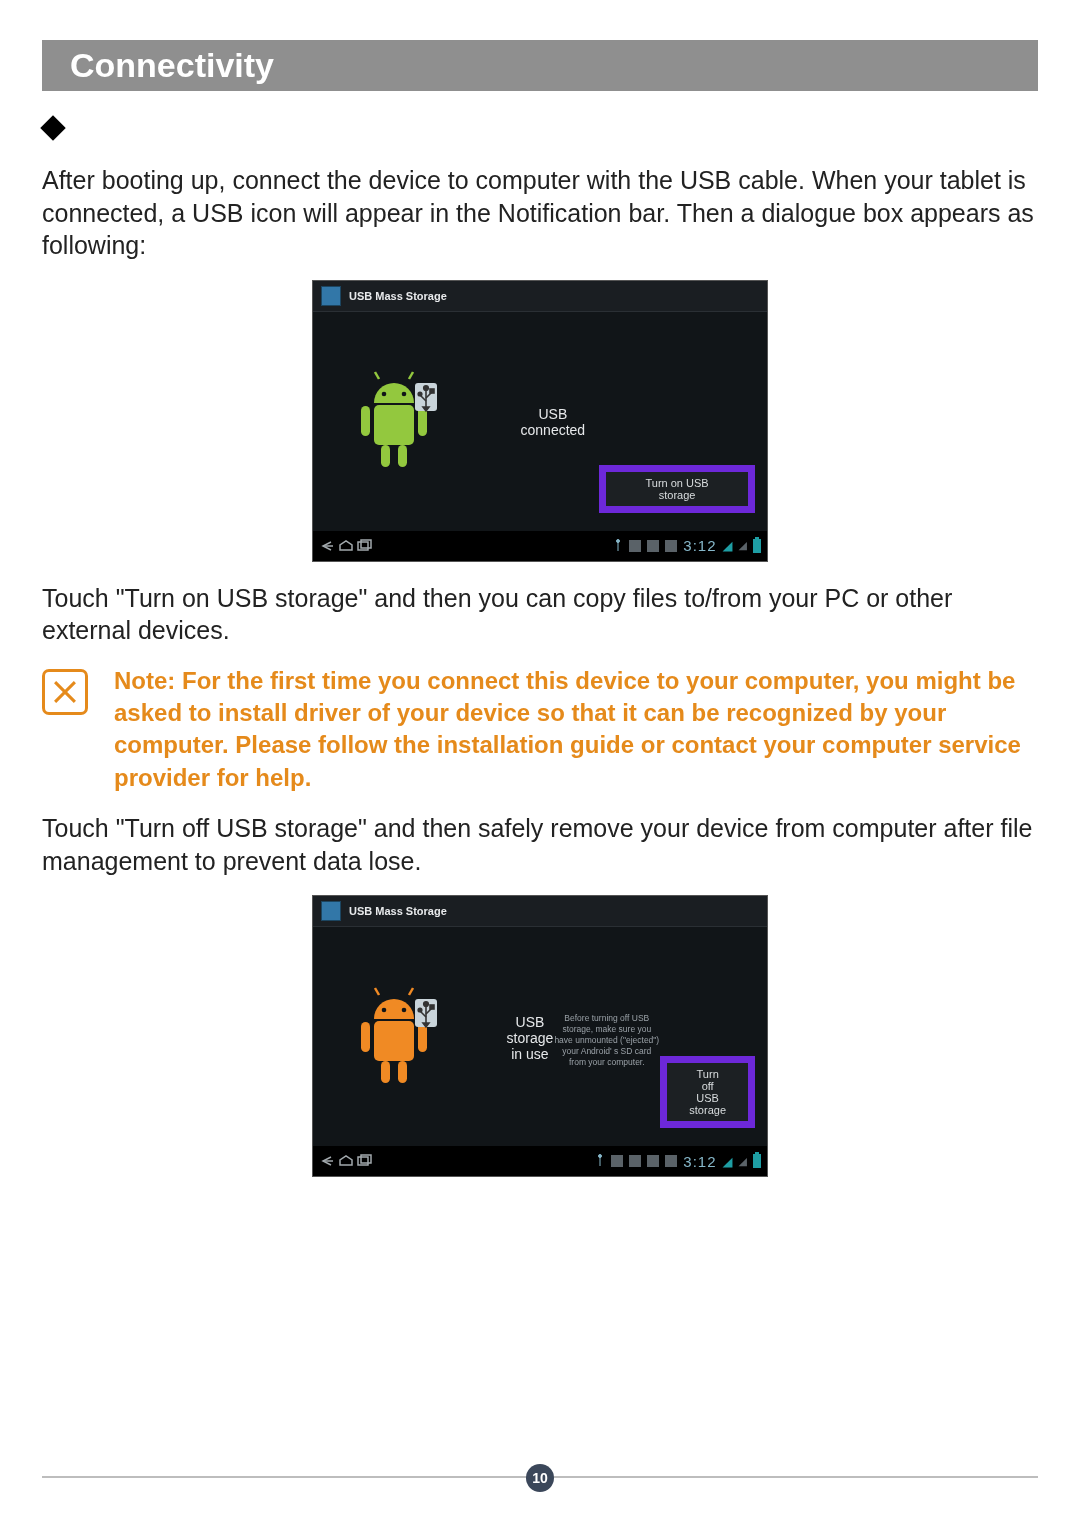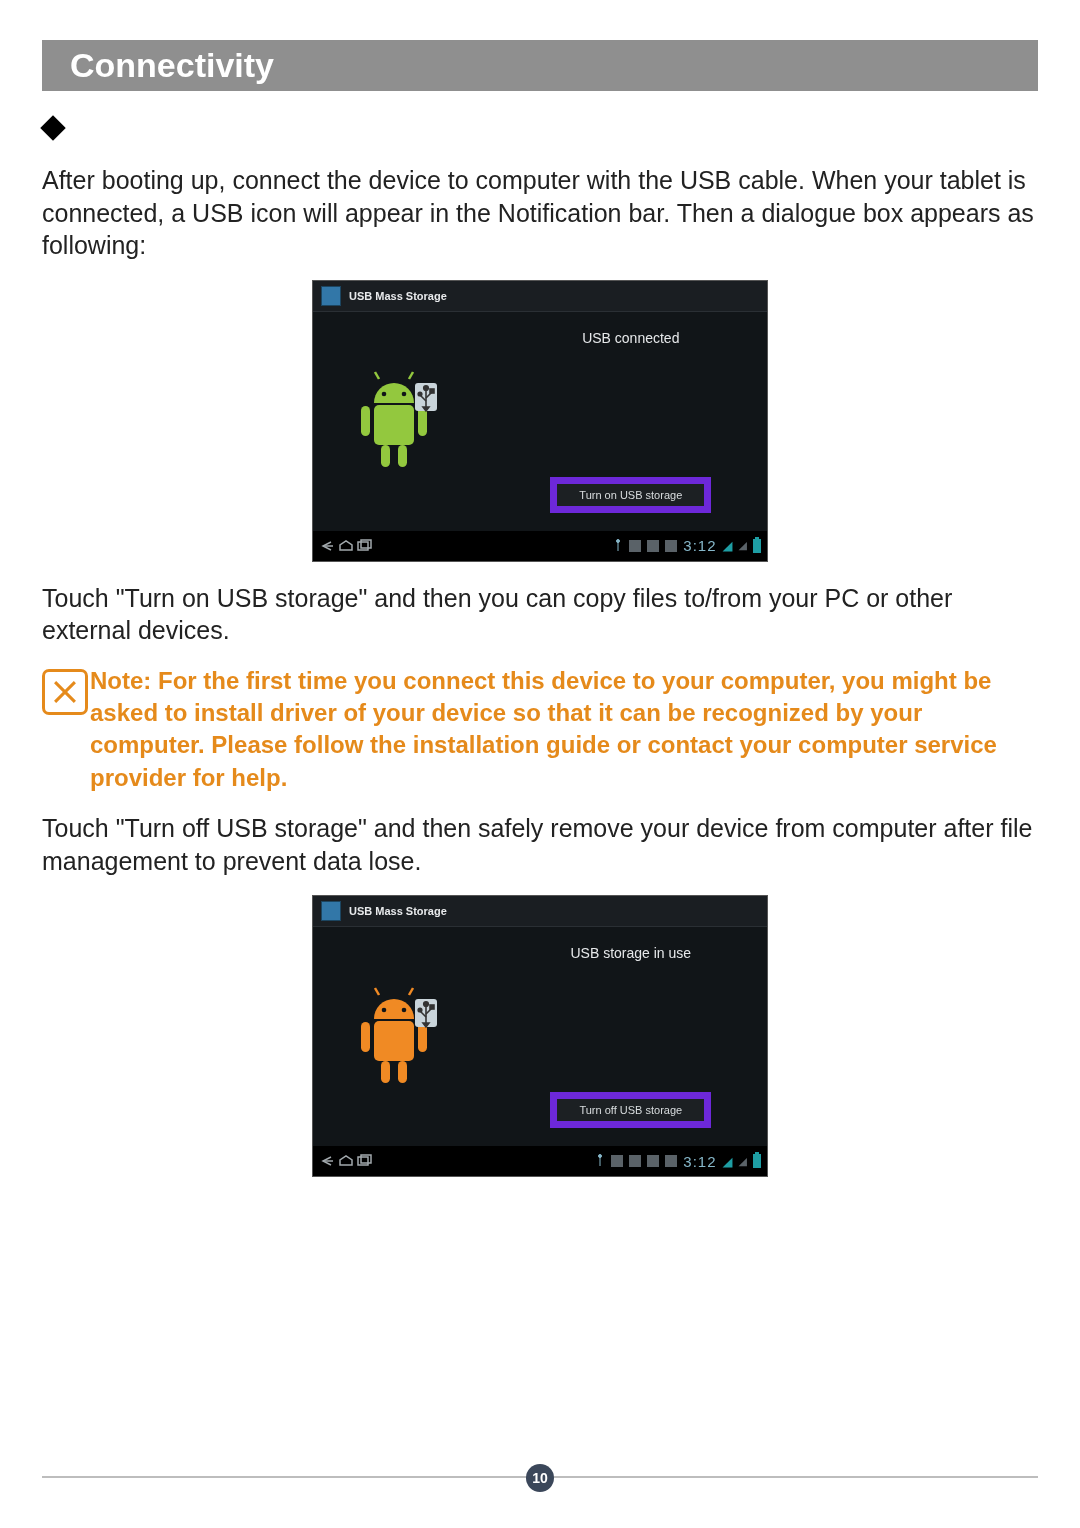--- a/index.html
+++ b/index.html
@@ -43,21 +43,21 @@
     background:#000;
     transform:rotate(45deg);
     margin:0 10px 3px 2px;
     vertical-align:middle;
   }
   p.body{
     font-size:25px;
     line-height:1.3;
     margin:0 1px 18px 0;
   }
-  .note-row{display:flex;gap:2px;margin:16px 0 18px 0;}
+  .note-row{display:flex;gap:26px;margin:16px 0 18px 0;}
   .note-icon{
     flex:0 0 40px;height:40px;
     border:3px solid var(--note-orange);
     border-radius:7px;
     position:relative;
     margin-top:4px;
   }
   .note-icon::before,
   .note-icon::after{
     content:"";position:absolute;top:50%;width:70%;height:3px;
@@ -86,21 +86,21 @@
     display:flex;align-items:center;
     padding:0 8px;gap:8px;
     border-bottom:1px solid #2a2f34;
     font-size:11px;font-weight:bold;color:#e8eaec;
   }
   .shot-titlebar .app-icon{
     width:18px;height:18px;background:#3277a8;border:1px solid #1c4560;
   }
   .shot-body{flex:1;display:flex;}
   .shot-left{flex:0 0 40%;display:flex;align-items:center;justify-content:center;}
-  .shot-right{flex:1;display:flex;flex-direction:column;align-items:center;padding:18px 12px 10px 12px;text-align:center;}
+  .shot-right{flex:1;display:flex;flex-direction:row;align-items:center;padding:18px 12px 10px 12px;text-align:center;}
   .shot-h{font-size:14px;color:#e6e8ea;margin-bottom:6px;}
   .shot-p{font-size:8.5px;color:#9aa1a7;line-height:1.3;max-width:220px;}
   .shot-button{
     margin-top:auto;margin-bottom:8px;
     border:7px solid #6d28d9;
     background:#1c2023;
     color:#d8dcde;
     font-size:11px;
     padding:5px 22px;
   }
@@ -254,20 +254,21 @@
           <line x1="77" y1="40" x2="71" y2="34"></line>
           <circle cx="71" cy="33" r="1.8"></circle>
           <line x1="77" y1="37" x2="83" y2="31"></line>
           <rect x="81" y="28" width="4" height="4"></rect>
           <polygon points="74,46 80,46 77,50"></polygon>
         </g>
       </svg>
     </div>
     <div class="shot-right">
       <div class="shot-h">USB storage in use</div>
+      <div class="shot-p">Before turning off USB storage, make sure you have unmounted ("ejected") your Android' s SD card from your computer.</div>
       <button class="shot-button">Turn off USB storage</button>
     </div>
   </div>
   <div class="navbar">
     <svg width="18" height="14" class="nav-svg">
         <polyline points="12,3 4,7 12,11"></polyline>
         <path d="M4 7 h10"></path>
       </svg>
     <svg width="18" height="14" class="nav-svg">
         <path d="M3 11 V6 L9 2 L15 6 V11 Z"></path>

